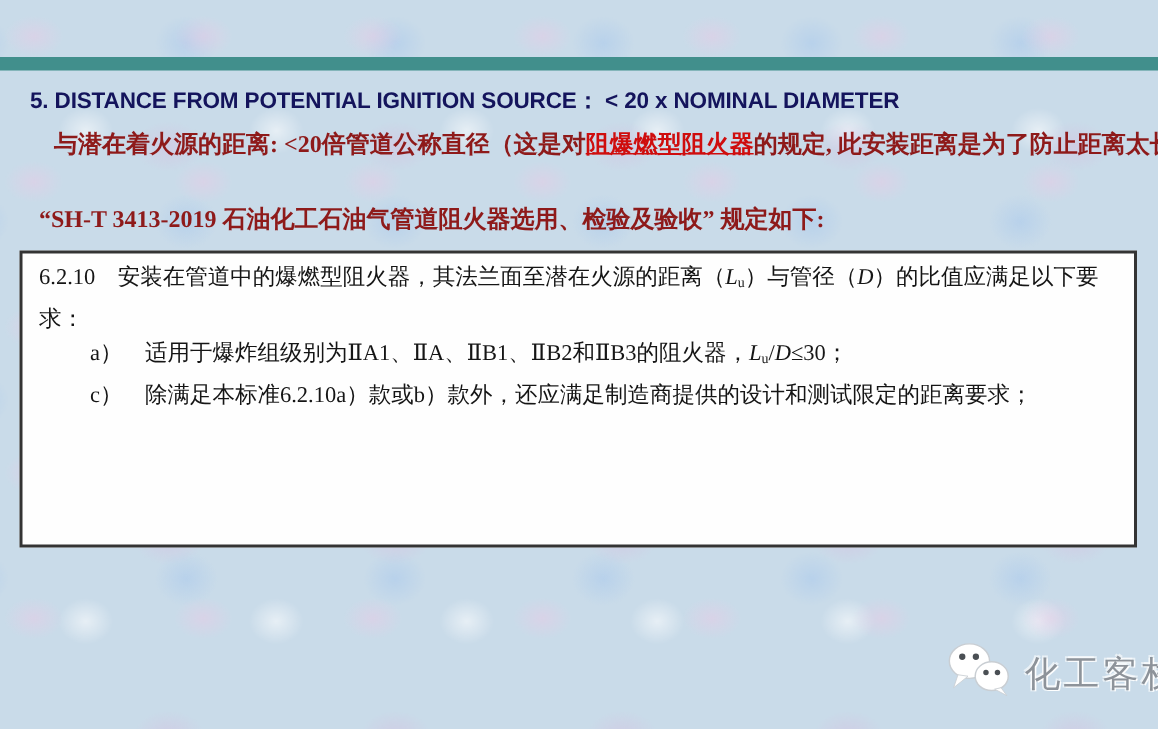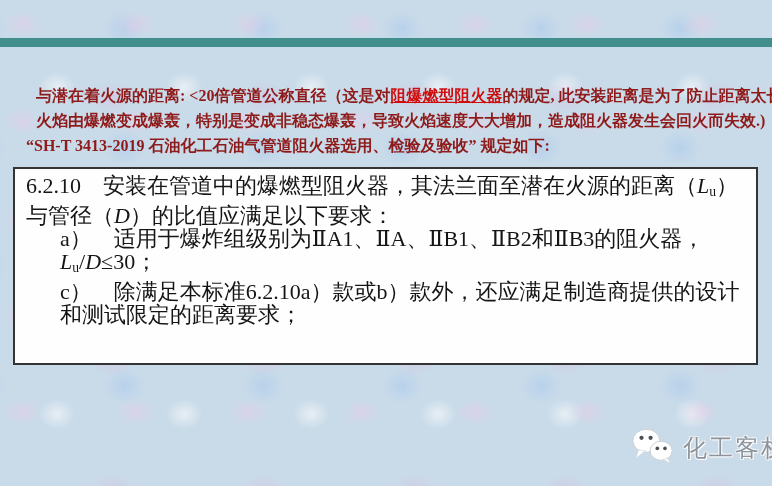--- a/index.html
+++ b/index.html
@@ -41,21 +41,21 @@
   .red-line-3 { left:26px; top:136px; }
   .seg-highlight { color:#cf0d0d; font-weight:bold; text-decoration:underline; }
   .seg-italic { font-style:italic; font-family:"Liberation Serif","DejaVu Serif",serif; }
   .seg-sub { font-size:0.62em; vertical-align:-0.25em; }
   .standard-box {
     position:absolute; left:13px; top:167px; width:745px; height:198px;
     background:#fefefe;
     border:2px solid #343434;
     padding:5px 12px 4px 11px;
     font-family:"Liberation Serif","DejaVu Serif",serif;
-    font-size:22px; color:#151515; line-height:23.3px;
+    font-size:15px; color:#151515; line-height:23.3px;
   }
   .standard-box p { margin:0; }
   .clause-item { padding-left:34px; }
   .watermark {
     position:absolute; left:630px; top:426px;
     display:flex; align-items:center; gap:7px;
   }
   .watermark-text {
     font-size:24px; color:#8d939a; letter-spacing:2px; white-space:nowrap;
     text-shadow: 1px 1px 0 rgba(255,255,255,.95), -1px -1px 0 rgba(255,255,255,.6),
@@ -63,23 +63,23 @@
   }
 </style>
 </head>
 <body>
 
 <div class="slide">
 
 
   <div class="divider-bar"></div>
 
+  <div class="heading">5.  DISTANCE FROM POTENTIAL IGNITION SOURCE：  &lt; 20 x NOMINAL DIAMETER</div>
 
   <div class="red-line red-line-1"><span>与潜在着火源的距离: &lt;20倍管道公称直径（这是对</span><span class="seg-highlight">阻爆燃型阻火器</span><span>的规定, 此安装距离是为了防止距离太长，</span></div>
-  <div class="red-line red-line-2">火焰由爆燃变成爆轰，特别是变成非稳态爆轰，导致火焰速度大大增加，造成阻火器发生会回火而失效.)</div>
   <div class="red-line red-line-3">“SH-T 3413-2019 石油化工石油气管道阻火器选用、检验及验收” 规定如下:</div>
 
   <div class="standard-box">
     <p><span>6.2.10　安装在管道中的爆燃型阻火器，其法兰面至潜在火源的距离（</span><span class="seg-italic">L</span><span class="seg-sub">u</span><span>）与管径（</span><span class="seg-italic">D</span><span>）的比值应满足以下要求：</span></p>
     <p class="clause-item"><span>a）　适用于爆炸组级别为ⅡA1、ⅡA、ⅡB1、ⅡB2和ⅡB3的阻火器，</span><span class="seg-italic">L</span><span class="seg-sub">u</span><span>/</span><span class="seg-italic">D</span><span>≤30；</span></p>
     <p class="clause-item"><span>c）　除满足本标准6.2.10a）款或b）款外，还应满足制造商提供的设计和测试限定的距离要求；</span></p>
   </div>
 
   <div class="watermark">
     <span>

